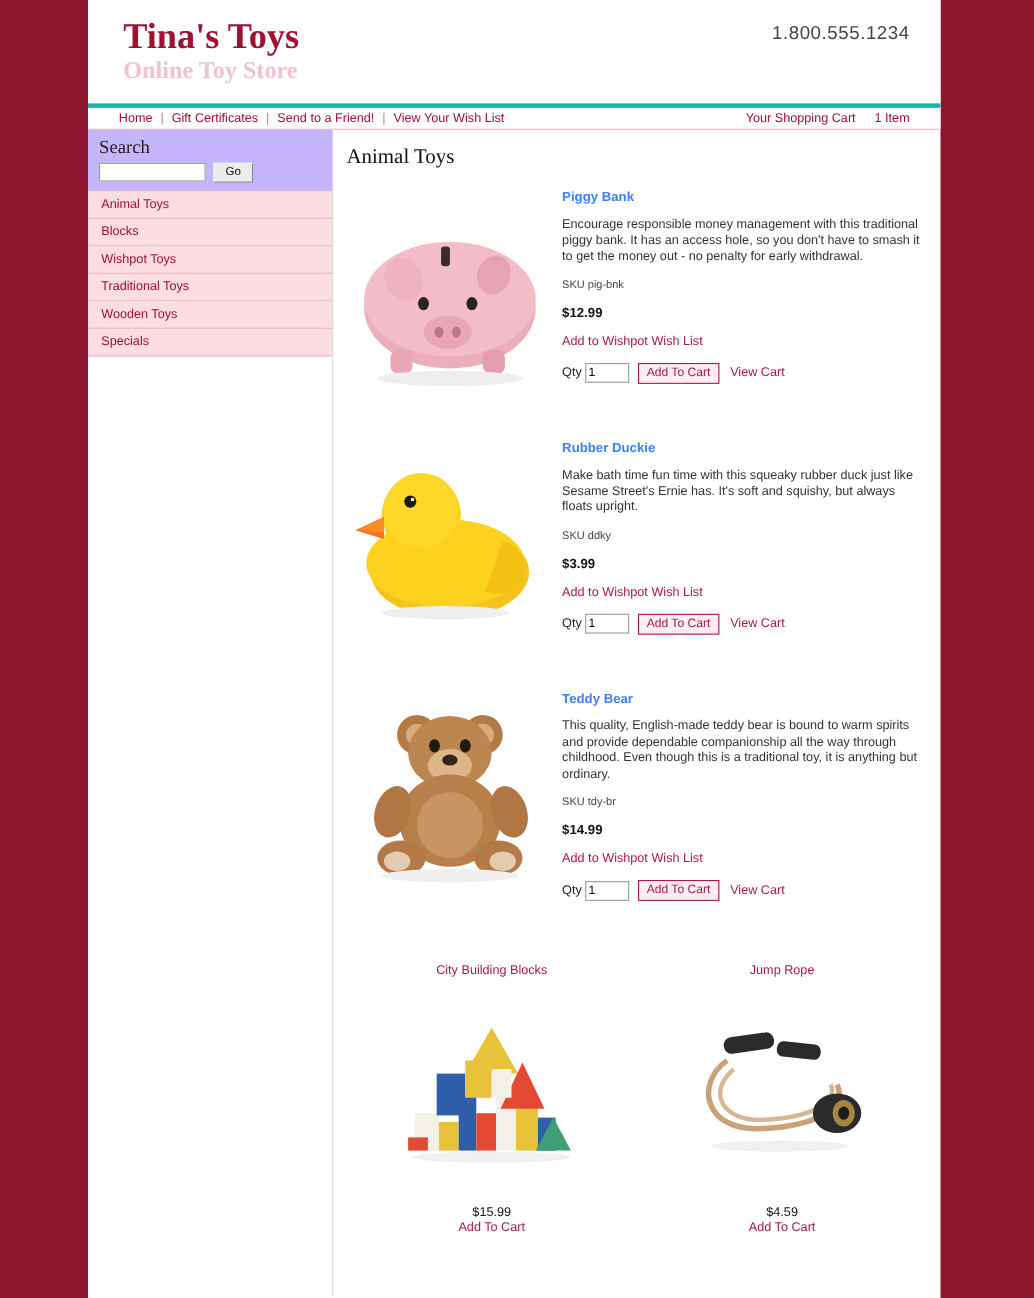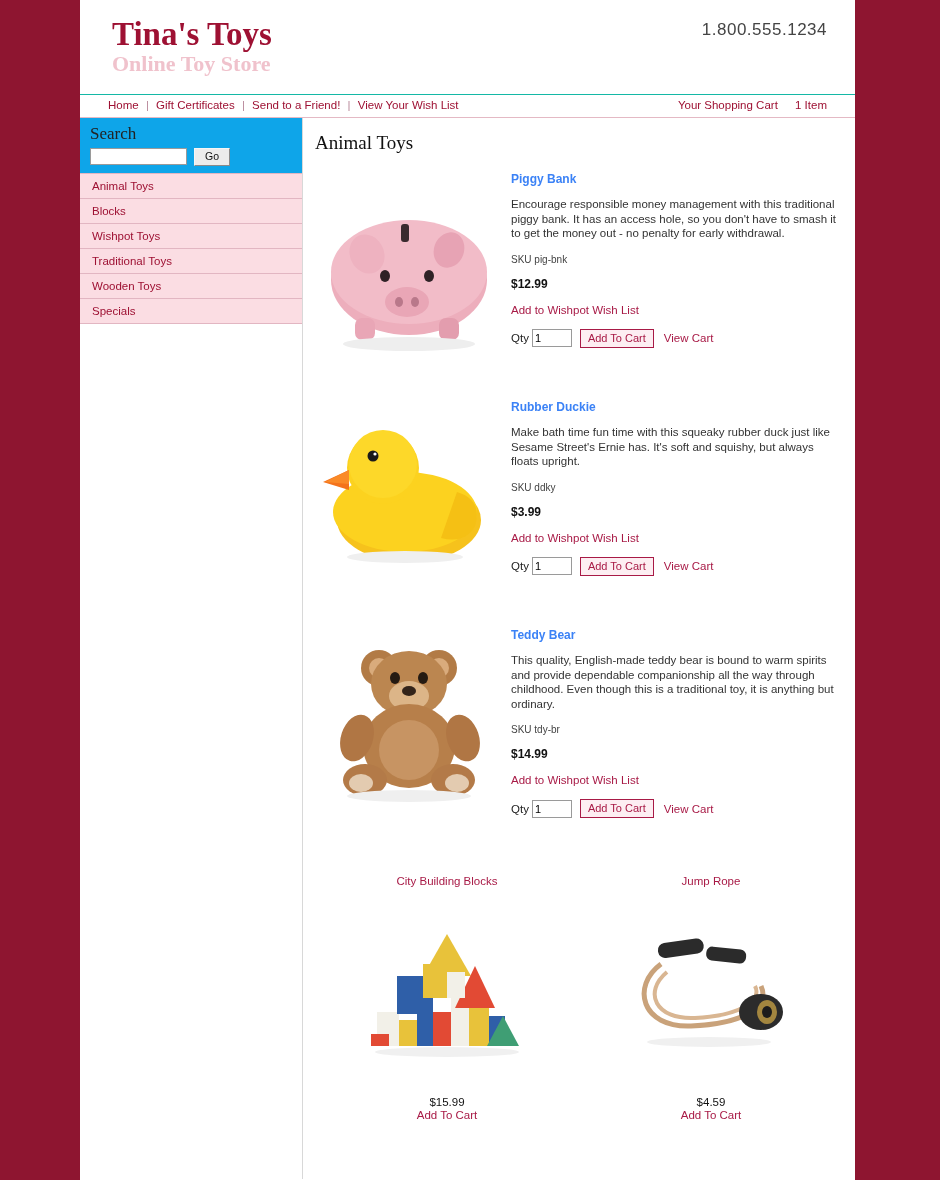--- a/index.html
+++ b/index.html
@@ -47,21 +47,21 @@
     position: absolute;
     right: 28px; top: 20px;
     font-size: 17px;
     color: #444;
     letter-spacing: 0.5px;
   }
   
   .navbar {
     position: relative;
     height: 24px;
-    border-top: 1px solid #14b8a6;
+    border-top: 4px solid #14b8a6;
     border-bottom: 1px solid #e4b9c4;
     background: #fff;
   }
   .nav-left {
     position: absolute;
     left: 28px; top: 4px;
     font-size: 11.5px;
     color: #9e1133;
     white-space: nowrap;
   }
@@ -84,21 +84,21 @@
     height: 1061px;
   }
   
   .sidebar {
     position: absolute;
     left: 0; top: 0;
     width: 222px;
     padding: 0;
   }
   .search-box {
-    background: #0ea5e9;
+    background: #c4b5fd;
     border-bottom: 1px solid #e2b6c2;
     height: 56px;
     padding: 6px 10px 0 10px;
   }
   .search-label {
     font-family: "Liberation Serif", serif;
     font-size: 17px;
     color: #222;
     margin-bottom: 4px;
   }

